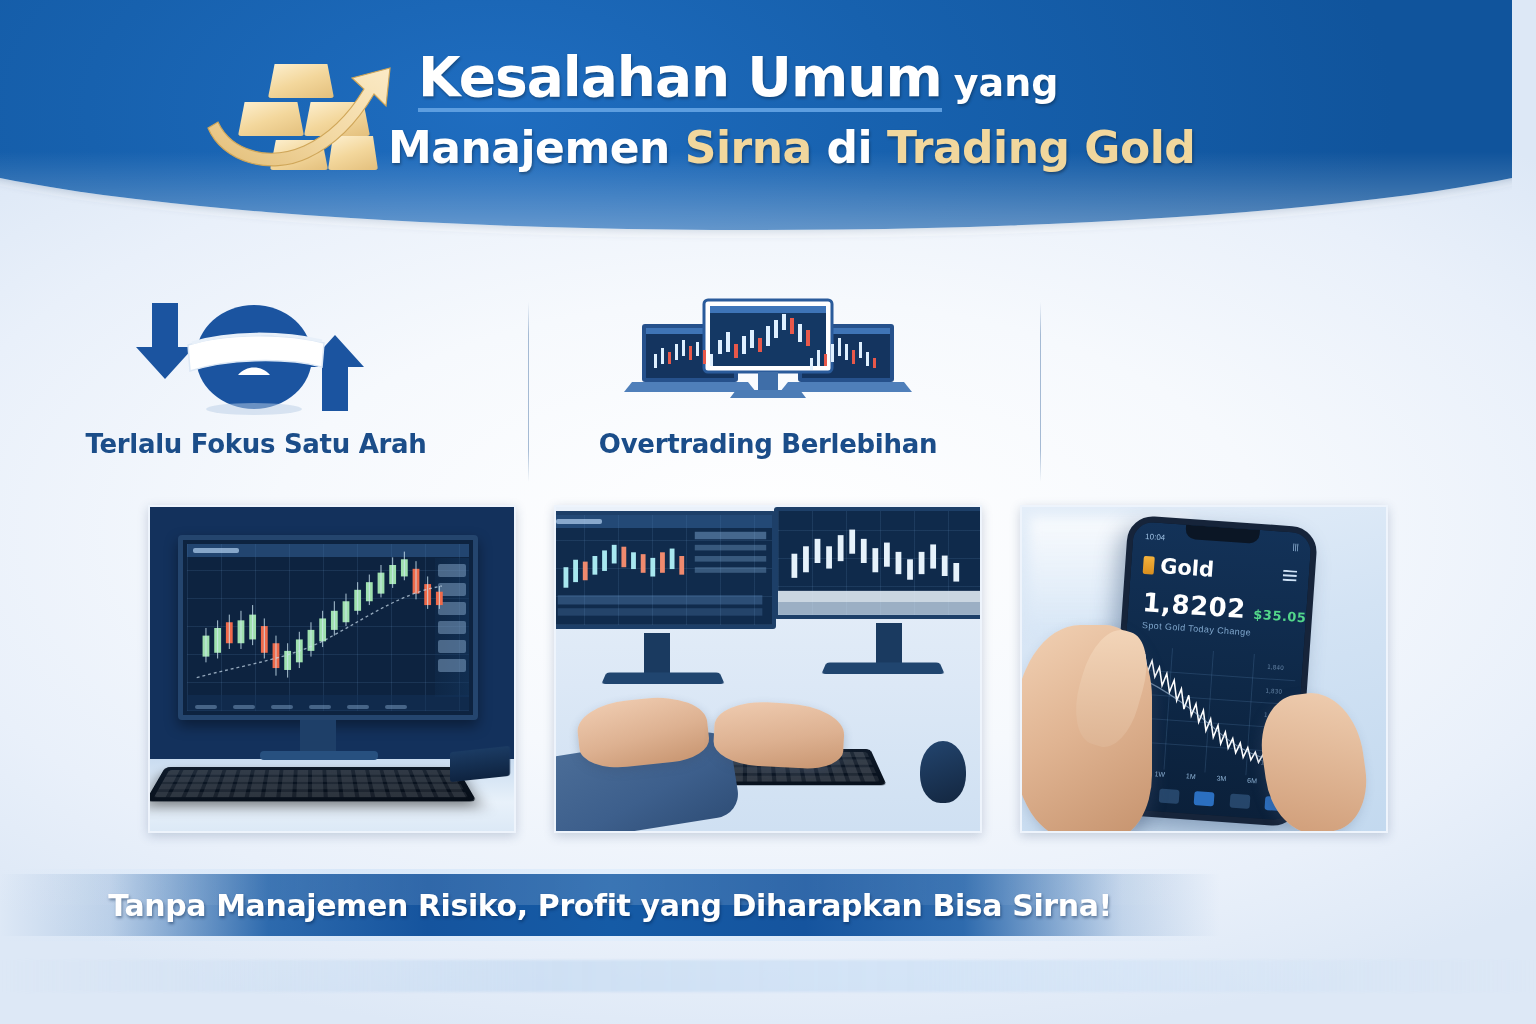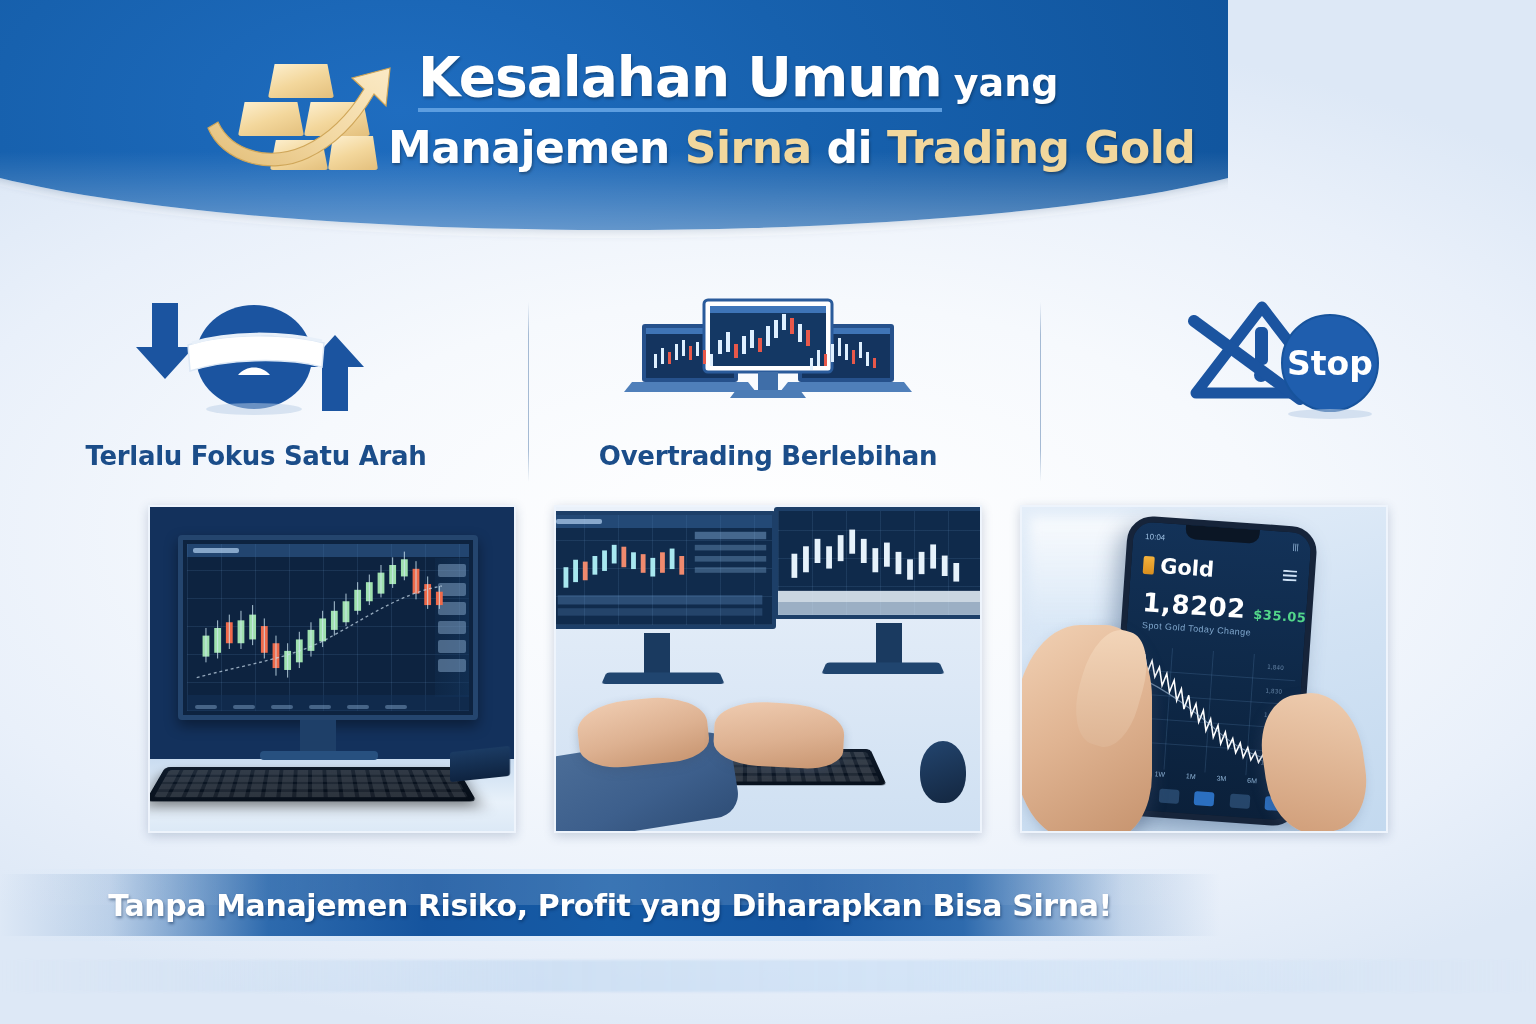--- a/index.html
+++ b/index.html
@@ -17,21 +17,21 @@
     height: 1024px;
     background:
       radial-gradient(ellipse 1100px 520px at 50% 52%, #ffffff 0%, #f6f9fd 45%, #e9f0fa 78%, #dde8f6 100%);
     overflow: hidden;
   }
 
   
   .header-wrap {
     position: absolute;
     left: 0; top: 0;
-    width: 1228px;
+    width: 1512px;
     height: 260px;
     overflow: hidden;
   }
   .header-blue {
     position: absolute;
     left: -8%;
     top: -250px;
     width: 116%;
     height: 480px;
     border-radius: 0 0 50% 50% / 0 0 22% 22%;
@@ -159,21 +159,21 @@
     width: 1px; height: 180px;
     background: linear-gradient(180deg, rgba(150,175,205,0) 0%, rgba(150,175,205,.85) 18%, rgba(150,175,205,.85) 82%, rgba(150,175,205,0) 100%);
   }
   .icon-box { height: 130px; display: flex; align-items: center; justify-content: center; }
   .col-label {
     font-family: "DejaVu Sans", sans-serif;
     font-weight: bold;
     font-size: 26px;
     color: #1b4d89;
     letter-spacing: -0.3px;
-    margin-top: 19px;
+    margin-top: 7px;
     white-space: nowrap;
   }
 
   
   .photos {
     position: absolute;
     left: 0; top: 505px;
     width: 1536px;
     height: 330px;
     display: flex;
@@ -461,36 +461,20 @@
             <rect x="241" y="50" width="3" height="16" fill="#dff0ff"></rect>
             <rect x="248" y="60" width="3" height="14" fill="#dff0ff"></rect>
             <rect x="255" y="66" width="3" height="10" fill="#e8584a"></rect>
           </g>
         </svg>
       </div>
       <div class="col-label">Overtrading Berlebihan</div>
     </div>
 
     <div class="col">
-      <div class="icon-box">
-        <svg width="260" height="125" viewBox="0 0 260 125">
-
-          <path d="M112 12 L178 98 H46 Z" fill="none" stroke="#1b54a0" stroke-width="11" stroke-linejoin="round"></path>
-
-          <rect x="105" y="32" width="13" height="38" rx="5" fill="#1b54a0"></rect>
-          <circle cx="111" cy="80" r="7" fill="#1b54a0"></circle>
-
-          <line x1="44" y1="26" x2="150" y2="104" stroke="#1b54a0" stroke-width="12" stroke-linecap="round"></line>
-
-          <circle cx="180" cy="68" r="48" fill="#1f5eae"></circle>
-          <circle cx="180" cy="68" r="48" fill="none" stroke="#17539c" stroke-width="2"></circle>
-          <text x="180" y="80" text-anchor="middle" font-family="DejaVu Sans, sans-serif" font-size="33" font-weight="bold" fill="#ffffff">Stop</text>
-          <ellipse cx="180" cy="119" rx="42" ry="5" fill="#b9cde6" opacity=".55"></ellipse>
-        </svg>
-      </div>
     </div>
   </div>
 
   <div class="photos">
 
     <div class="photo">
       <div class="p1-bg"></div>
       <div class="desk1"></div>
       <div class="mon1">
         <div class="mon1-screen">

